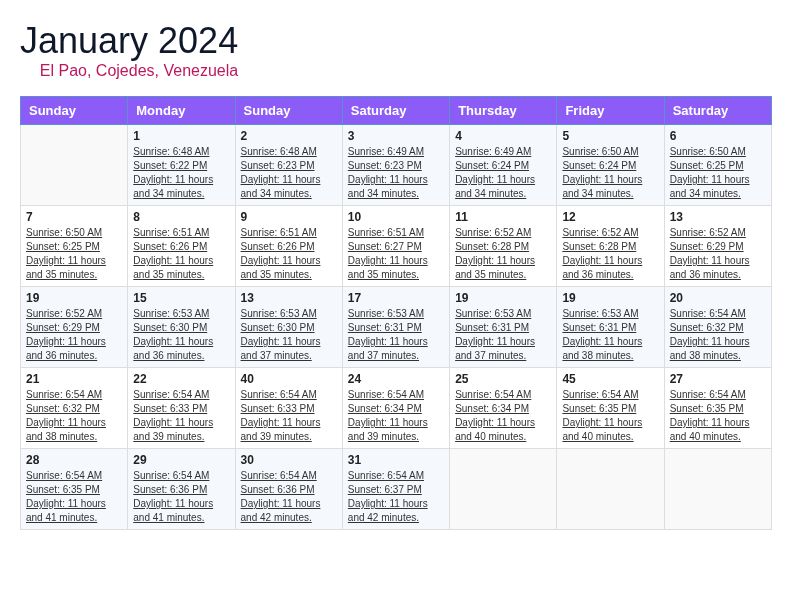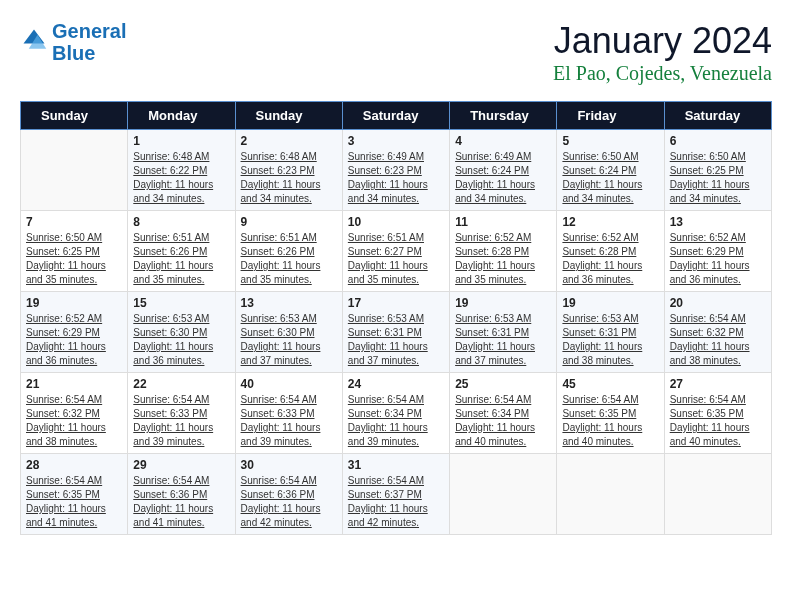--- a/index.html
+++ b/index.html
@@ -28,33 +28,32 @@
     }
     .title-block {
       text-align: right;
     }
     .calendar-title {
       font-size: 36px;
       font-weight: normal;
       color: #0f172a;
     }
     .calendar-subtitle {
-      font-size: 20px;
-      color: #15803d;
-      font-family: Liberation Serif, serif;
+      font-size: 16px;
+      color: #be185d;
     }
     table {
       width: 100%;
       border-collapse: collapse;
       font-size: 11px;
     }
     thead tr th {
-      background-color: #0f172a;
+      background-color: #8b5cf6;
       color: #fff;
-      padding: 6px 20px;
+      padding: 6px 8px;
       text-align: left;
       font-size: 13px;
       font-weight: bold;
       border: 1px solid #5a90d0;
     }
     tbody tr td {
       vertical-align: top;
       padding: 4px 5px;
       border: 1px solid #ddd;
       width: calc(100% / 7);
@@ -81,30 +80,20 @@
       text-decoration: underline;
     }
     .empty-cell {
       background: #f9f9f9 !important;
     }
   </style>
 </head>
 <body>
 
 <div class="header">
-  <div class="logo">
-    <svg class="logo-icon" viewBox="0 0 32 32">
-      <polygon points="16,4 28,20 4,20" fill="#1a6fb5"></polygon>
-      <polygon points="20,10 30,26 10,26" fill="#5aaee8" opacity="0.7"></polygon>
-    </svg>
-    <div>
-      <div style="font-size:20px;font-weight:bold;color:#1a6fb5;line-height:1.1">General</div>
-      <div style="font-size:20px;font-weight:bold;color:#1a6fb5;line-height:1.1">Blue</div>
-    </div>
-  </div>
   <div class="title-block">
     <div class="calendar-title">January 2024</div>
     <div class="calendar-subtitle">El Pao, Cojedes, Venezuela</div>
   </div>
 </div>
 
 <table>
   <thead>
     <tr id="header-row">
         <th>Sunday</th>

